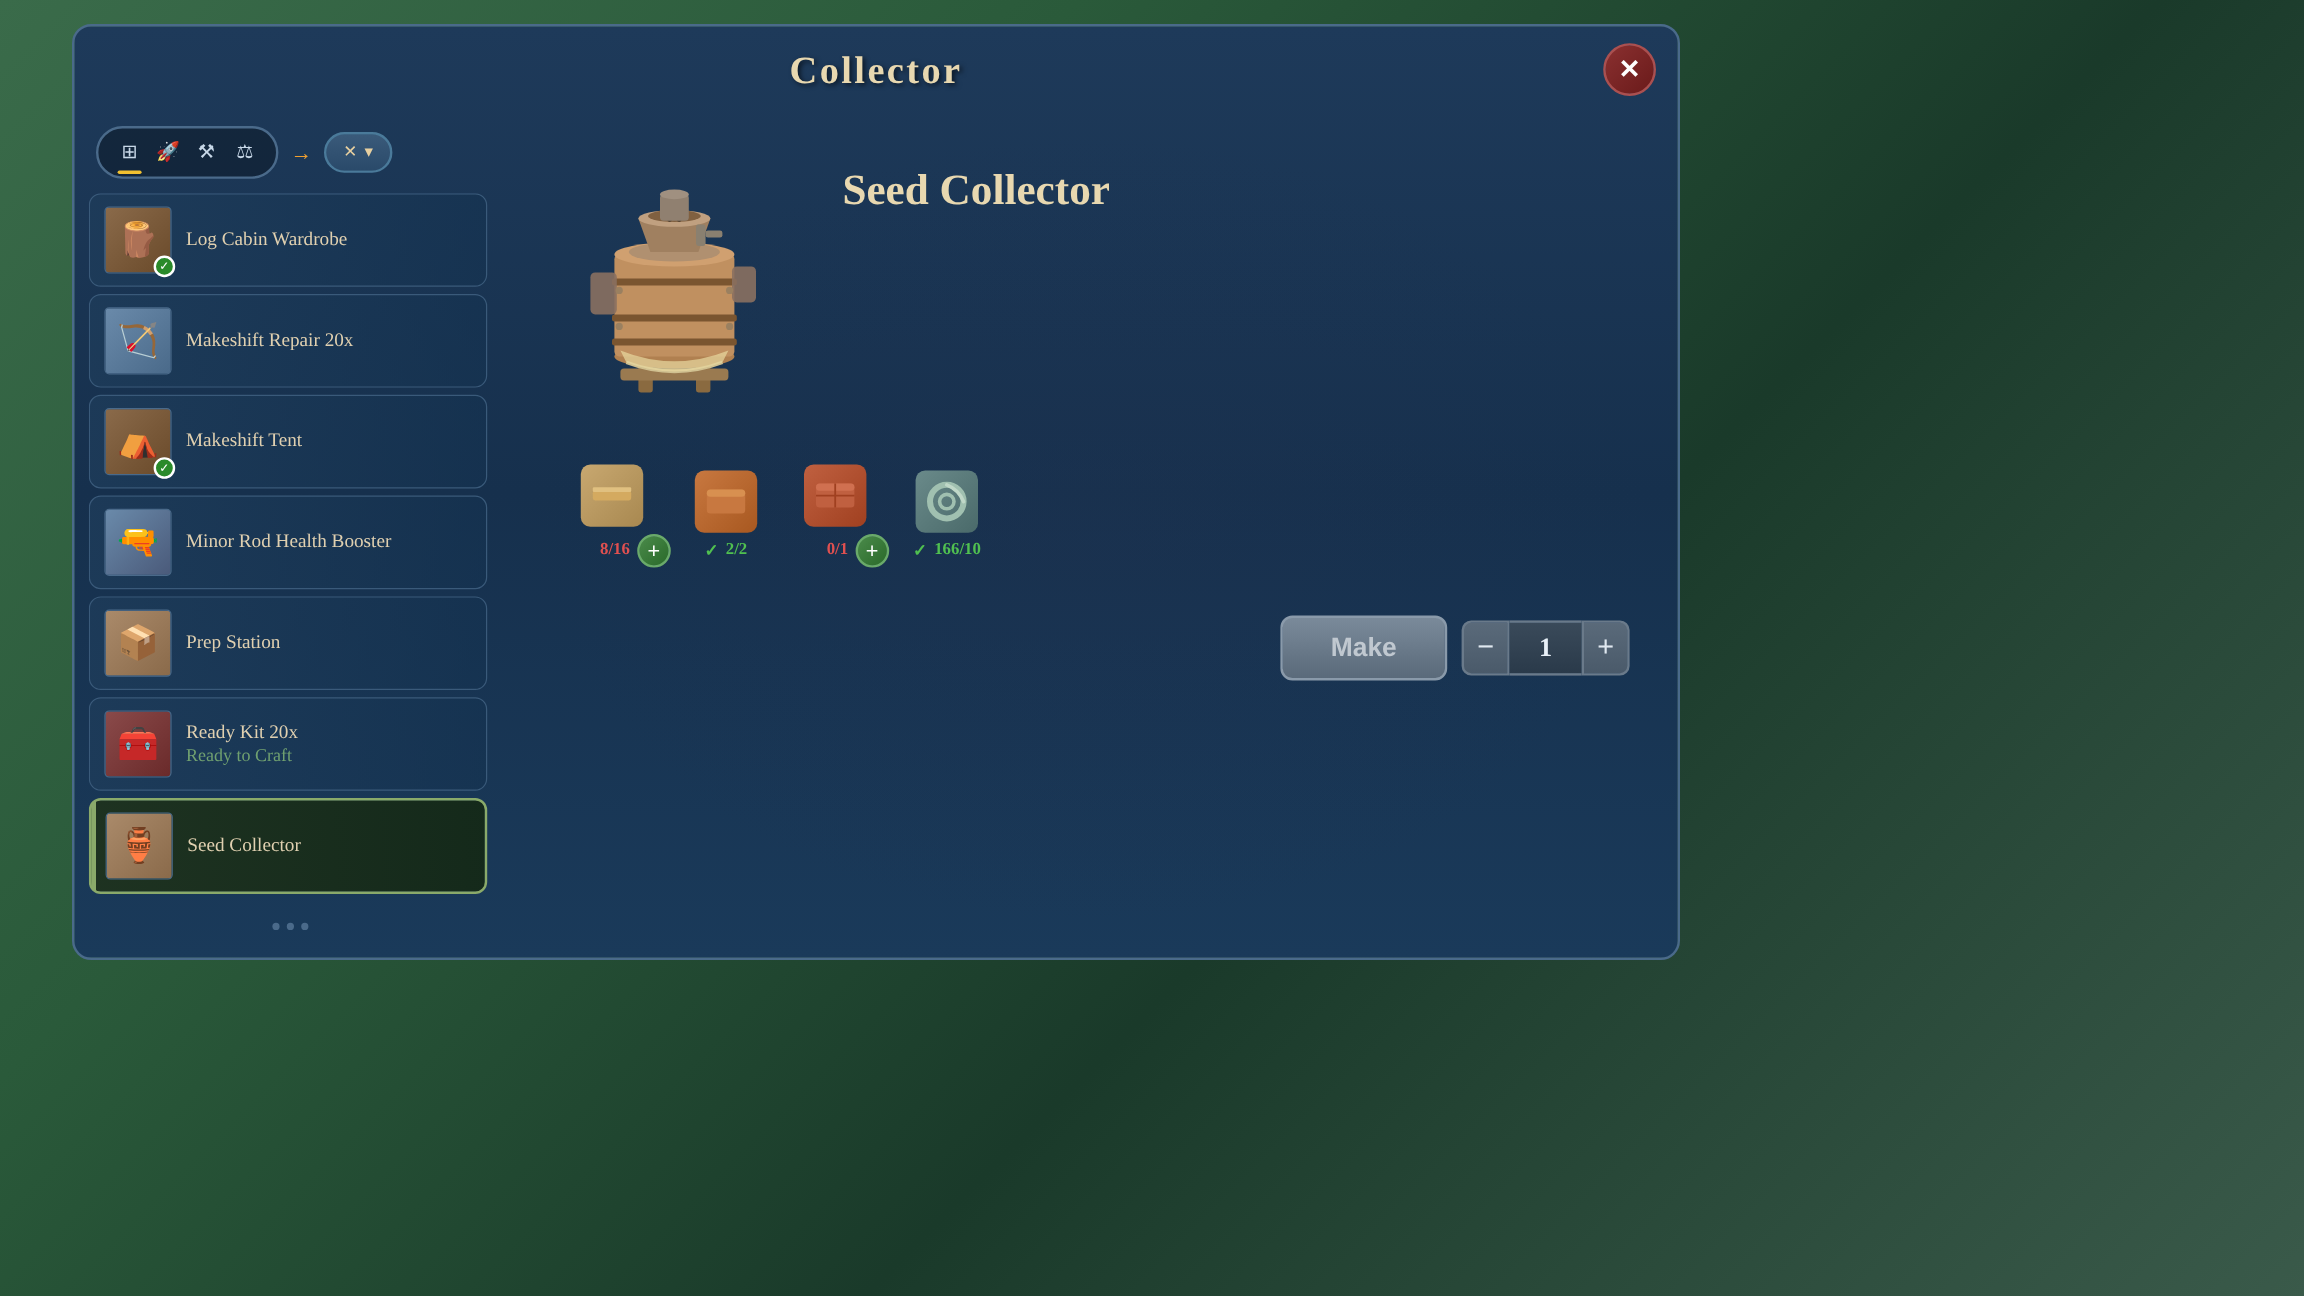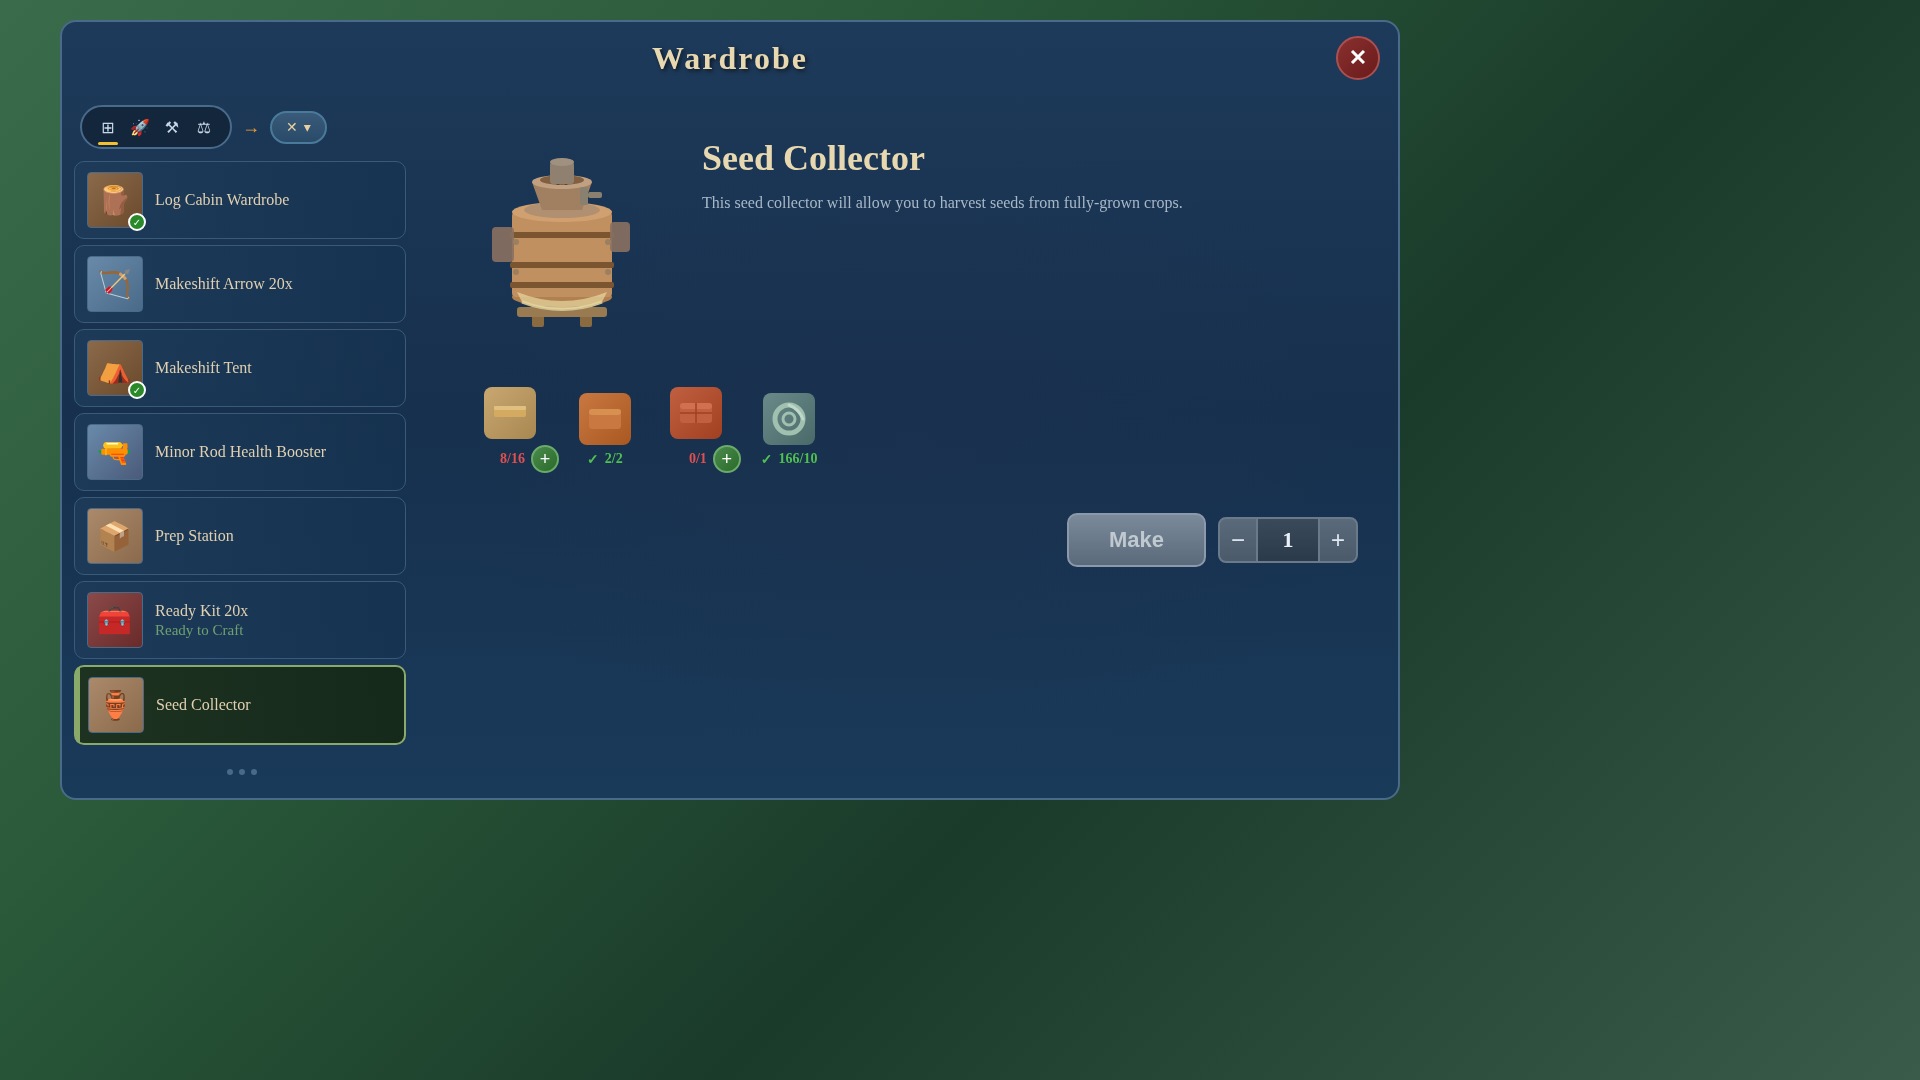--- a/index.html
+++ b/index.html
@@ -455,21 +455,21 @@
     }
   </style>
 </head>
 <body>
 
 <div class="game-bg"></div>
 
 <div class="dialog">
 
   <div class="dialog-header">
-    <span class="dialog-title">Wardrobe</span>
+    <span class="dialog-title">Collector</span>
     <button class="close-btn">✕</button>
   </div>
 
   <div class="dialog-content">
 
     <div class="item-list-panel">
 
       <div class="filter-toolbar">
         <div class="filter-icons">
           <div class="filter-icon active">⊞</div>
@@ -494,21 +494,21 @@
           <div class="item-info">
             <div class="item-name">Log Cabin Wardrobe</div>
           </div>
         </div>
 
         <div class="item-card">
           <div class="item-thumbnail thumb-arrow">
             <span style="font-size:28px;">🏹</span>
           </div>
           <div class="item-info">
-            <div class="item-name">Makeshift Arrow 20x</div>
+            <div class="item-name">Makeshift Repair 20x</div>
           </div>
         </div>
 
         <div class="item-card">
           <div class="item-thumbnail thumb-tent">
             <span style="font-size:28px;">⛺</span>
             <div class="item-check">✓</div>
           </div>
           <div class="item-info">
             <div class="item-name">Makeshift Tent</div>
@@ -609,21 +609,20 @@
 
             <circle cx="44" cy="110" r="3" fill="#9a8060"></circle>
             <circle cx="136" cy="110" r="3" fill="#9a8060"></circle>
             <circle cx="44" cy="140" r="3" fill="#9a8060"></circle>
             <circle cx="136" cy="140" r="3" fill="#9a8060"></circle>
           </svg>
         </div>
 
         <div class="item-detail-info">
           <div class="detail-title">Seed Collector</div>
-          <div class="detail-desc">This seed collector will allow you to harvest seeds from fully-grown crops.</div>
         </div>
       </div>
 
       <div class="ingredients-section">
         <div class="ingredients-row">
 
           <div class="ingredient-item">
             <div class="ingredient-icon" style="background: linear-gradient(135deg, #c8a870, #a88850);">
               <svg width="40" height="40" viewBox="0 0 40 40">
                 <rect x="4" y="16" width="32" height="8" fill="#d4aa60" rx="2"></rect>

